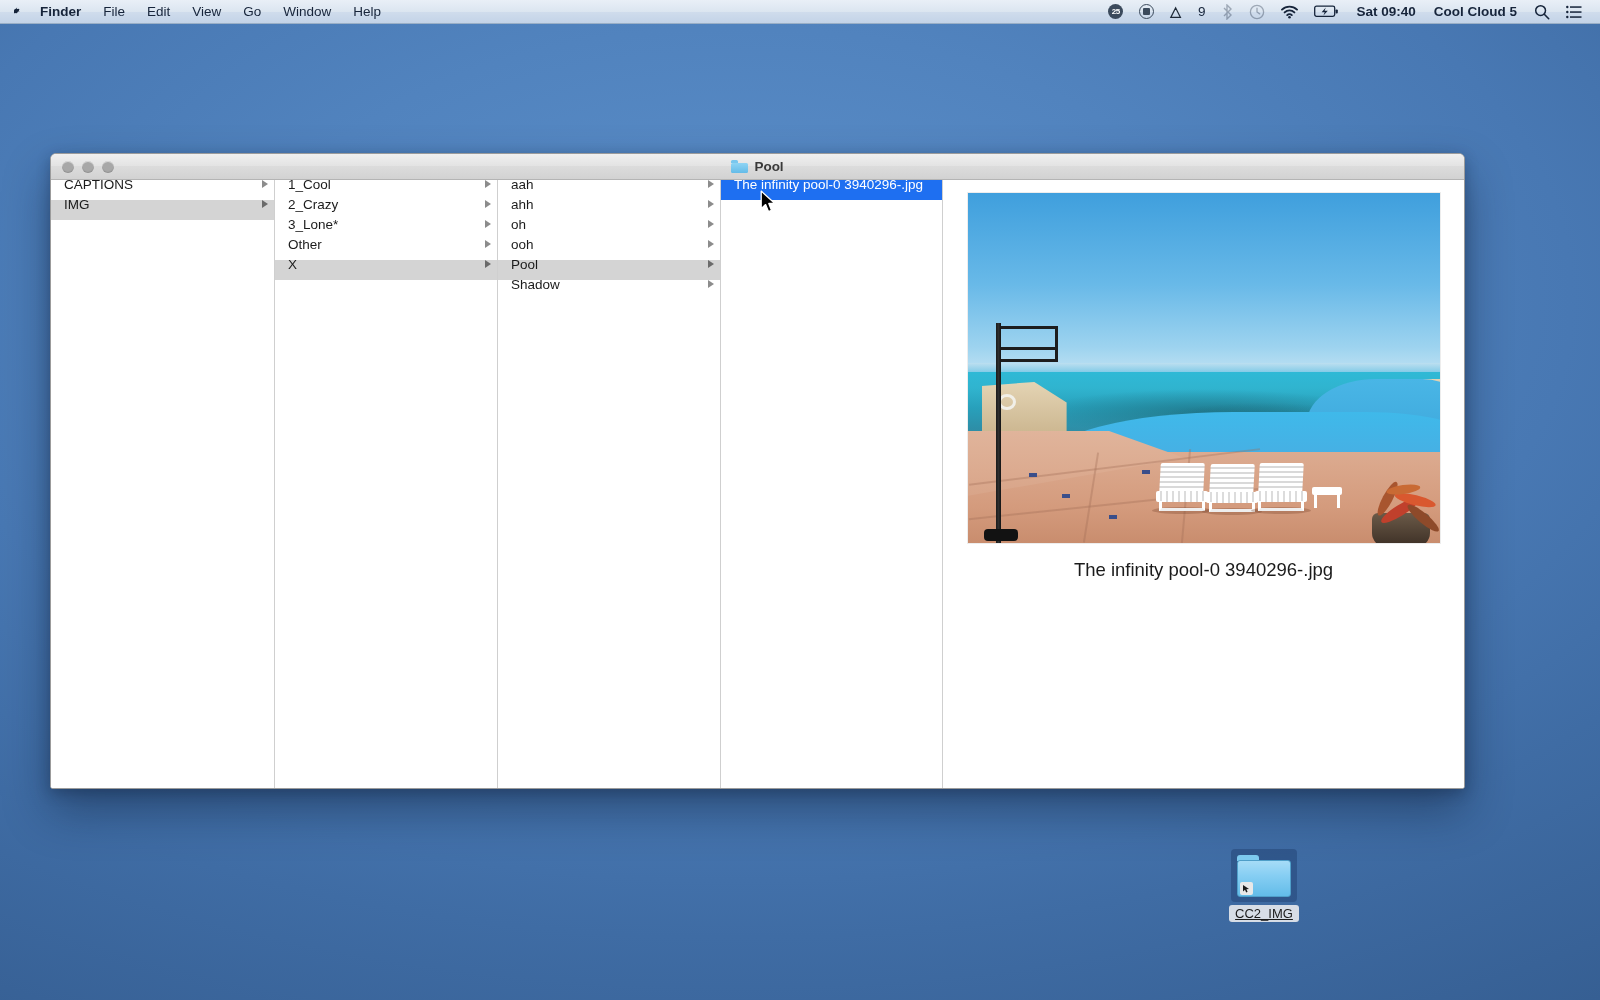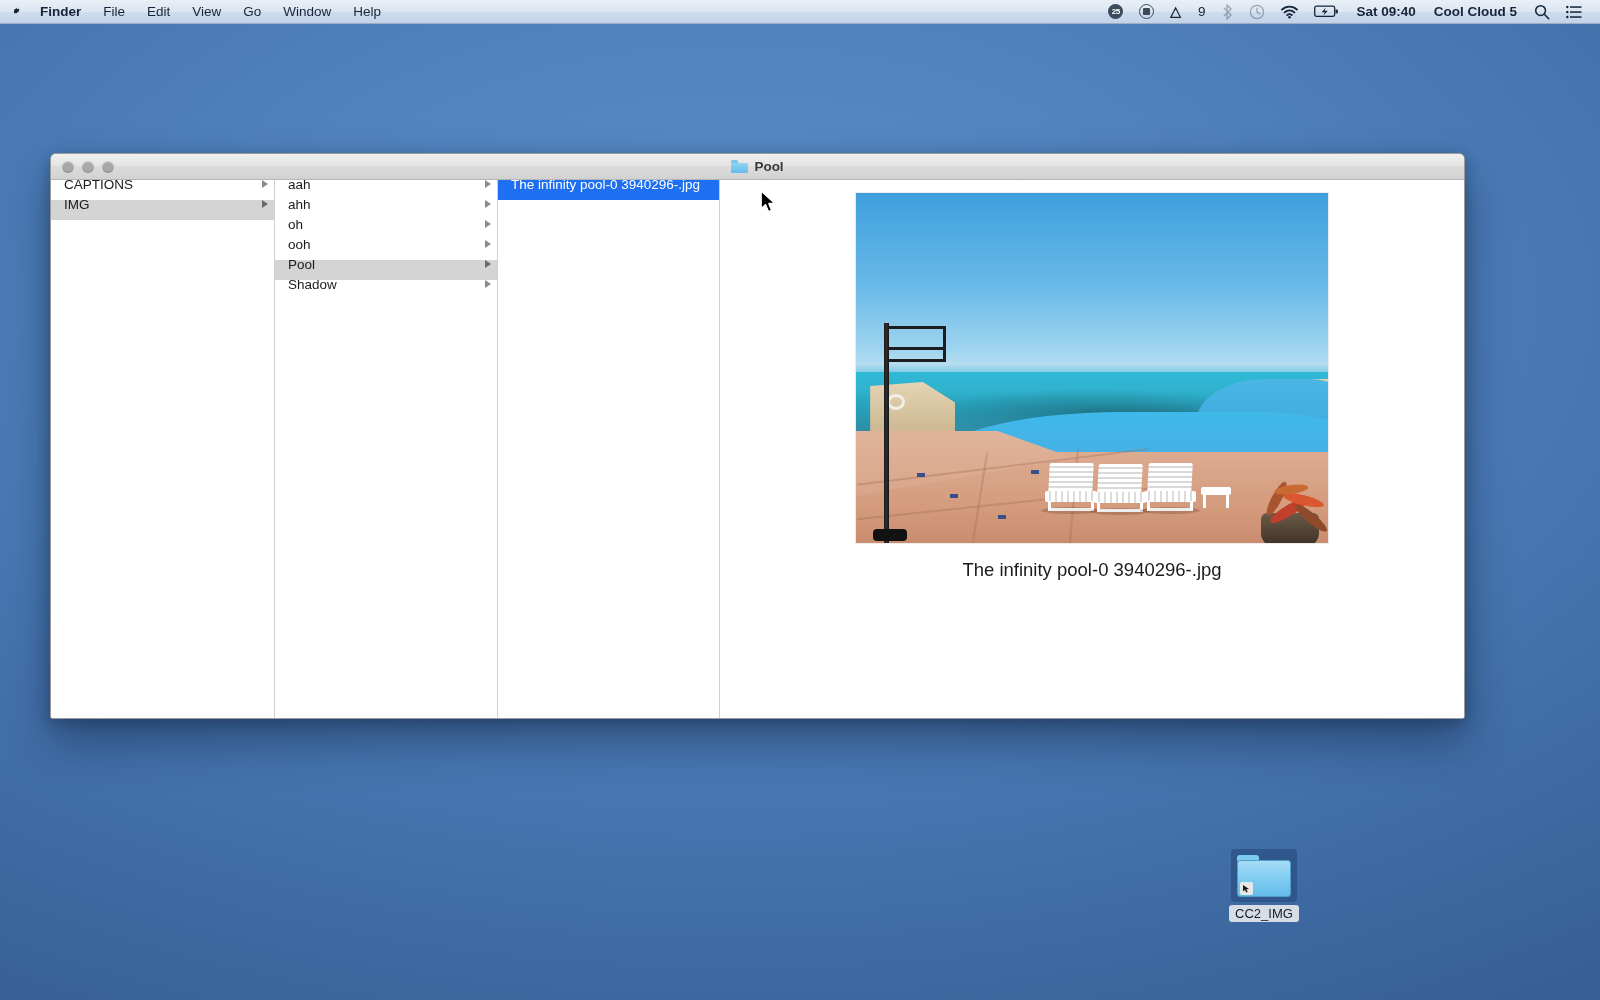--- a/index.html
+++ b/index.html
@@ -41,21 +41,21 @@
     background:#3b4a5c; color:#fff; font-size:8px; font-weight:bold;
     display:flex; align-items:center; justify-content:center;
     letter-spacing:-0.5px;
   }
   .rec-ic { width:15px; height:15px; border-radius:50%; border:1.8px solid #3b4a5c; display:flex; align-items:center; justify-content:center; }
   .rec-ic i { width:7px; height:7px; background:#3b4a5c; border-radius:1px; display:block; }
   .adobe-a { font-weight:bold; font-size:14px; color:#1d2836; font-family:"Liberation Serif", serif; }
 
   
   #finder {
-    position:absolute; left:50px; top:153px; width:1415px; height:566px;
+    position:absolute; left:50px; top:153px; width:1415px; height:636px;
     background:#fff;
     border:1px solid #9b9b9b;
     border-radius:6px 6px 3px 3px;
     box-shadow: 0 22px 46px rgba(12,28,52,0.44), 0 4px 14px rgba(12,28,52,0.3);
     overflow:hidden;
     z-index:20;
   }
   #titlebar {
     height:26px;
     background: linear-gradient(to bottom, #f0f0f0 0%, #e3e3e3 48%, #dcdcdc 49%, #d2d2d2 100%);
@@ -214,21 +214,21 @@
   .di-folder { width:54px; height:42px; position:relative; }
   .di-folder .tab { position:absolute; left:0; top:0; width:22px; height:6px;
     background:#7ecbf0; border-radius:3px 3px 0 0; }
   .di-folder .body { position:absolute; left:0; top:5px; width:54px; height:37px;
     background:linear-gradient(to bottom,#a6dcf7 0%, #86cef3 42%, #63bce9 100%);
     border:1px solid #4f9fc9; border-radius:3px; }
   .di-alias { position:absolute; left:3px; bottom:2px; width:13px; height:13px;
     background:#e8e8e8; border-radius:2px; display:flex; align-items:center; justify-content:center; }
   .di-label {
     margin-top:3px; font-size:13px; color:#1b1b1b;
-    background:#d7dde6; padding:1px 6px; border-radius:3px; white-space:nowrap;
+    background:#d7dde6; padding:1px 6px; border-radius:3px; white-space:nowrap;text-decoration:underline;
   }
 </style>
 </head>
 <body>
 
 <div id="desktop"></div>
 
 <div id="menubar">
   <div class="mb-left">
     <span class="apple-logo">
@@ -328,20 +328,42 @@
       <div class="row">
         <span class="rlabel">CAPTIONS</span>
         <span class="arrow"></span>
       </div>
       <div class="row sel-gray">
         <span class="rlabel">IMG</span>
         <span class="arrow"></span>
       </div>
     </div>
 
+    <div class="col col2">
+      <div class="row">
+        <span class="rlabel">1_Cool</span>
+        <span class="arrow"></span>
+      </div>
+      <div class="row">
+        <span class="rlabel">2_Crazy</span>
+        <span class="arrow"></span>
+      </div>
+      <div class="row">
+        <span class="rlabel">3_Lone*</span>
+        <span class="arrow"></span>
+      </div>
+      <div class="row">
+        <span class="rlabel">Other</span>
+        <span class="arrow"></span>
+      </div>
+      <div class="row sel-gray">
+        <span class="rlabel">X</span>
+        <span class="arrow"></span>
+      </div>
+    </div>
 
     <div class="col col3">
       <div class="row">
         <span class="rlabel">aah</span>
         <span class="arrow"></span>
       </div>
       <div class="row">
         <span class="rlabel">ahh</span>
         <span class="arrow"></span>
       </div>

